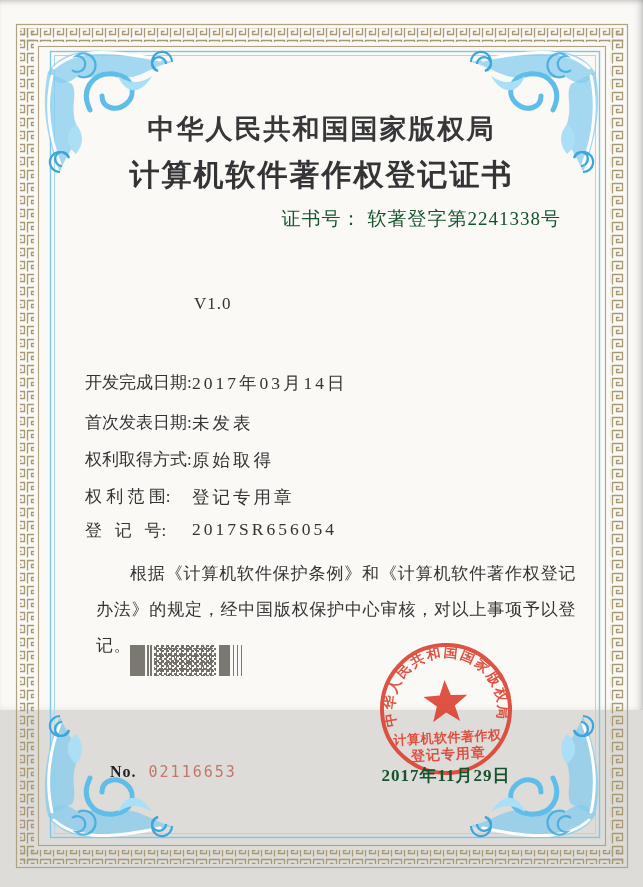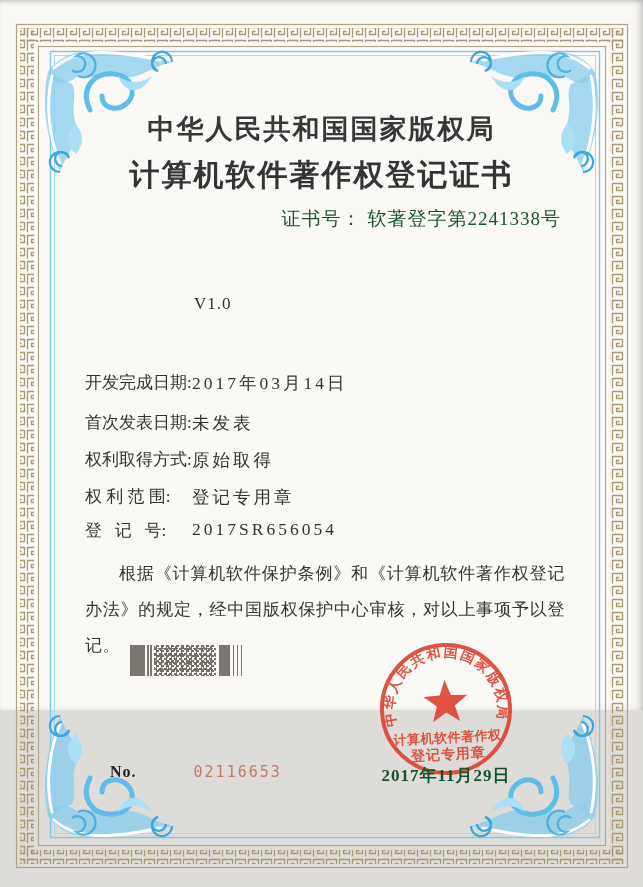--- a/index.html
+++ b/index.html
@@ -24,21 +24,21 @@
     left:0;top:155px;width:643px;text-align:center;
     font-size:30px;font-weight:bold;letter-spacing:2px;color:#343437;font-family:Liberation Serif, serif;
   }
   .certno-line{ top:206px;right:82px;font-size:19px;color:#14532d;letter-spacing:1px; }
   .certno-line .certno-label{margin-right:6px;}
   .row{left:85px;font-size:17px;color:#333;}
   .lbl{display:inline-block;width:107px;white-space:pre;vertical-align:top;}
   .val{letter-spacing:3px;font-size:17.5px;}
   .val2{left:194px;top:258px;font-size:17px;color:#333;letter-spacing:1px;margin-top:36px;}
   .clause{
-    left:85px;top:556px;width:480px;margin:0;
+    left:96px;top:556px;width:480px;margin:0;
     font-size:17px;line-height:36px;color:#333;
     text-indent:2em;text-align:justify;letter-spacing:.5px;
   }
   .barcode{left:130px;top:645px;width:112px;height:31px;display:flex;opacity:.82;}
   .bc-left{width:15px;background:#5f5c55;margin-right:2px;}
   .bc-thin1{width:5px;background:
      repeating-linear-gradient(90deg,#5f5c55 0 1.5px,transparent 1.5px 3px);margin-right:2px;}
   .bc-matrix{flex:1;
      background-image:
        repeating-conic-gradient(#55524b 0 25%,transparent 0 50%),
@@ -49,21 +49,21 @@
      repeating-linear-gradient(90deg,#5f5c55 0 1.5px,transparent 1.5px 4px);margin-left:3px;}
   .seal{left:374px;top:637px;opacity:.92;transform:rotate(-3deg);}
   .seal-date{
     left:378px;top:764px;width:136px;text-align:center;
     font-size:17px;color:#14532d;letter-spacing:1px;font-weight:bold;
   }
   .serial{left:110px;top:763px;font-size:16px;color:#222;}
   .serial .no-prefix{font-weight:bold;letter-spacing:1px;margin-right:12px;margin-top:42px;}
   .serial .no-digits{
     font-family:"DejaVu Sans Mono","Liberation Mono",monospace;
-    font-size:15px;color:#c17868;letter-spacing:2px;margin-left:45px;
+    font-size:15px;color:#c17868;letter-spacing:2px;
   }
 </style>
 </head>
 <body>
 
 <div class="page">
 
   <svg class="frame-svg" width="643" height="887" viewBox="0 0 643 887">
     <defs>
       <pattern id="mk" width="13" height="13" patternUnits="userSpaceOnUse">

